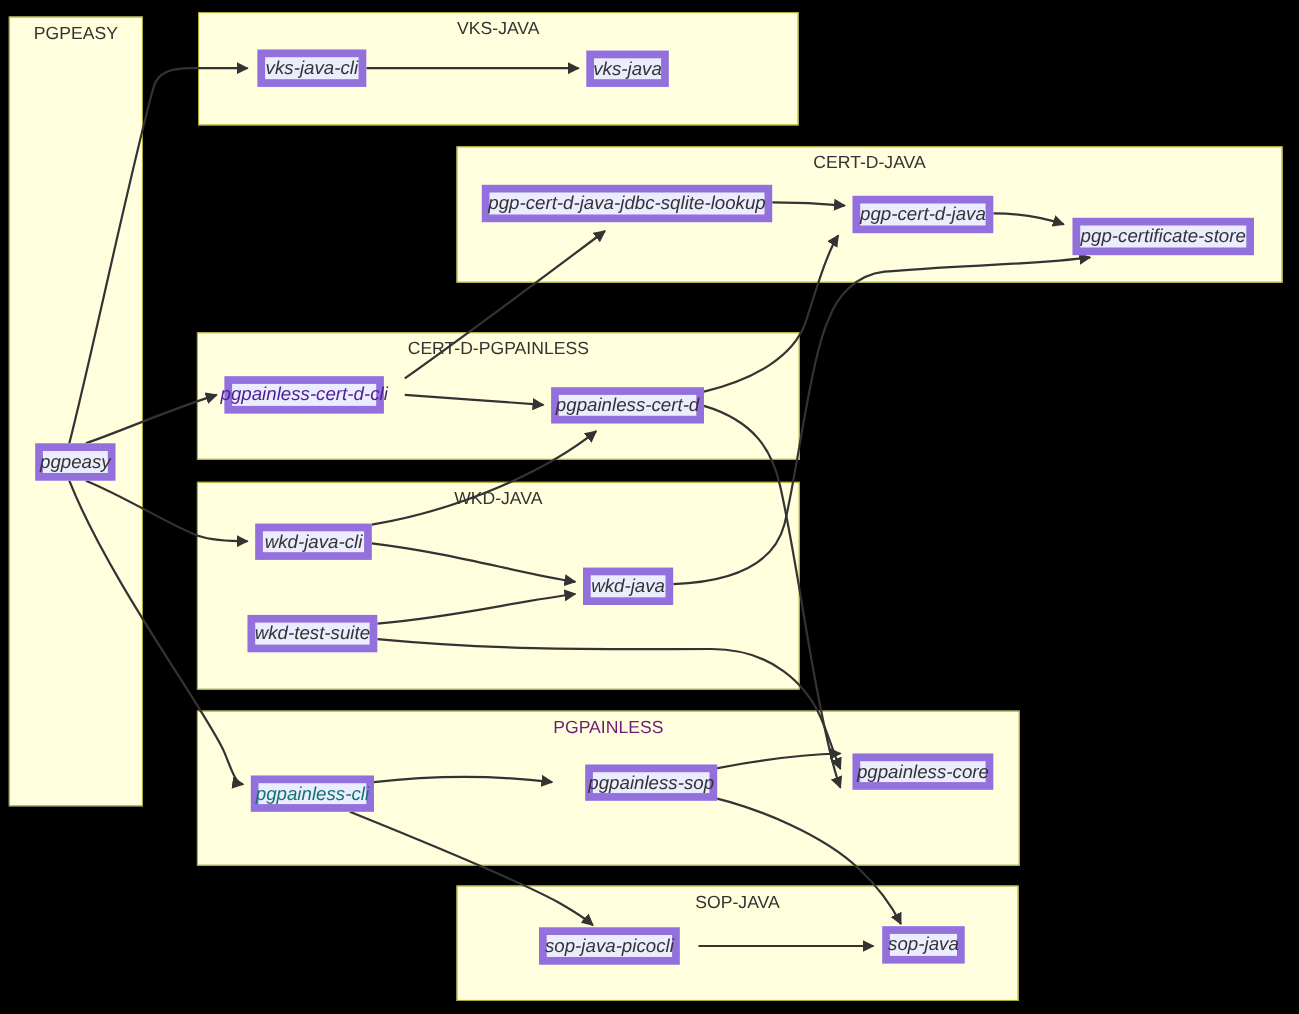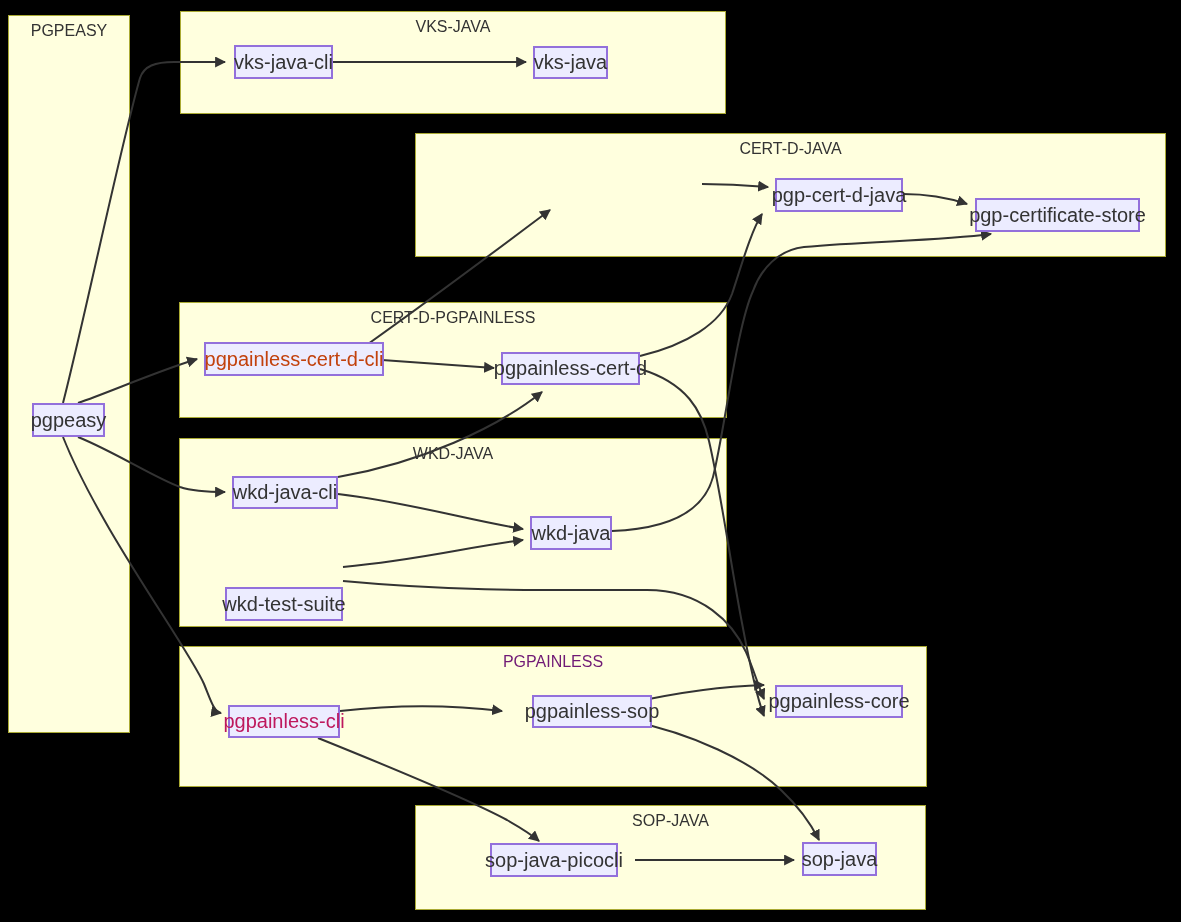--- a/index.html
+++ b/index.html
@@ -41,29 +41,30 @@
     pointer-events: none;
   }
   .edge-path {
     fill: none;
     stroke: #333333;
     stroke-width: 2px;
   }
   .node {
     position: absolute;
     box-sizing: border-box;
-    border: 2px solid #b91c1c;
+    border: 7px solid #b91c1c;
     background: #ececff;
     color: #333333;
-    font-size: 20px;
+    font-size: 17px;
     display: flex;
     align-items: center;
     justify-content: center;
     white-space: nowrap;
     z-index: 3;
+    font-style: italic;
   }
 </style>
 </head>
 <body>
 
 <div id="stage" style="background: rgb(0, 0, 0);">
     <div class="cluster" style="left: 8px; top: 15px; width: 122px; height: 718px; background: rgb(255, 255, 222); border-color: rgb(170, 170, 51);">
       <span class="cluster-title" style="color: rgb(51, 51, 51);">PGPEASY</span>
     </div>
     <div class="cluster" style="left: 180px; top: 11px; width: 546px; height: 103px; background: rgb(255, 255, 222); border-color: rgb(170, 170, 51);">
@@ -108,25 +109,26 @@
       <path class="edge-path" d="M612,531 C664,529 703,514 713,477 C724,434 737,325 753,291 C761,269 778,250 804,247 C868,241 938,241 991,234" stroke="#333333" marker-end="url(#arrowhead)"></path>
       <path class="edge-path" d="M340,711 C402,704 452,705 502,711" stroke="#333333" marker-end="url(#arrowhead)"></path>
       <path class="edge-path" d="M318,738 C385,765 470,800 507,820 C521,828 532,835 539,841" stroke="#333333" marker-end="url(#arrowhead)"></path>
       <path class="edge-path" d="M630,703 C680,692 727,686 764,685" stroke="#333333" marker-end="url(#arrowhead)"></path>
       <path class="edge-path" d="M630,721 C692,733 752,762 781,790 C798,806 811,824 819,840" stroke="#333333" marker-end="url(#arrowhead)"></path>
       <path class="edge-path" d="M635,860 L794,860" stroke="#333333" marker-end="url(#arrowhead)"></path>
     </svg>
     <div class="node" style="left: 32px; top: 403px; width: 73px; height: 34px; background: rgb(236, 236, 255); border-color: rgb(147, 112, 219); color: rgb(51, 51, 51);">pgpeasy</div>
     <div class="node" style="left: 234px; top: 45px; width: 99px; height: 34px; background: rgb(236, 236, 255); border-color: rgb(147, 112, 219); color: rgb(51, 51, 51);">vks-java-cli</div>
     <div class="node" style="left: 533px; top: 46px; width: 75px; height: 33px; background: rgb(236, 236, 255); border-color: rgb(147, 112, 219); color: rgb(51, 51, 51);">vks-java</div>
+    <div class="node" style="left: 438px; top: 168px; width: 264px; height: 34px; background: rgb(236, 236, 255); border-color: rgb(147, 112, 219); color: rgb(51, 51, 51);">pgp-cert-d-java-jdbc-sqlite-lookup</div>
     <div class="node" style="left: 775px; top: 178px; width: 128px; height: 34px; background: rgb(236, 236, 255); border-color: rgb(147, 112, 219); color: rgb(51, 51, 51);">pgp-cert-d-java</div>
     <div class="node" style="left: 975px; top: 198px; width: 165px; height: 34px; background: rgb(236, 236, 255); border-color: rgb(147, 112, 219); color: rgb(51, 51, 51);">pgp-certificate-store</div>
-    <div class="node" style="left: 204px; top: 342px; width: 180px; height: 34px; background: rgb(236, 236, 255); border-color: rgb(147, 112, 219); color: #c2410c;">pgpainless-cert-d-cli</div>
+    <div class="node" style="left: 204px; top: 342px; width: 145px; height: 34px; background: rgb(236, 236, 255); border-color: rgb(147, 112, 219); color: #4c1d95;">pgpainless-cert-d-cli</div>
     <div class="node" style="left: 501px; top: 352px; width: 139px; height: 33px; background: rgb(236, 236, 255); border-color: rgb(147, 112, 219); color: rgb(51, 51, 51);">pgpainless-cert-d</div>
     <div class="node" style="left: 232px; top: 476px; width: 106px; height: 33px; background: rgb(236, 236, 255); border-color: rgb(147, 112, 219); color: rgb(51, 51, 51);">wkd-java-cli</div>
     <div class="node" style="left: 530px; top: 516px; width: 82px; height: 34px; background: rgb(236, 236, 255); border-color: rgb(147, 112, 219); color: rgb(51, 51, 51);">wkd-java</div>
-    <div class="node" style="left: 225px; top: 559px; width: 118px; height: 34px; background: rgb(236, 236, 255); border-color: rgb(147, 112, 219); color: rgb(51, 51, 51); margin-top: 28px;">wkd-test-suite</div>
-    <div class="node" style="left: 228px; top: 705px; width: 112px; height: 33px; background: rgb(236, 236, 255); border-color: rgb(147, 112, 219); color: #be185d;">pgpainless-cli</div>
+    <div class="node" style="left: 225px; top: 559px; width: 118px; height: 34px; background: rgb(236, 236, 255); border-color: rgb(147, 112, 219); color: rgb(51, 51, 51);">wkd-test-suite</div>
+    <div class="node" style="left: 228px; top: 705px; width: 112px; height: 33px; background: rgb(236, 236, 255); border-color: rgb(147, 112, 219); color: #0f766e;">pgpainless-cli</div>
     <div class="node" style="left: 532px; top: 695px; width: 120px; height: 33px; background: rgb(236, 236, 255); border-color: rgb(147, 112, 219); color: rgb(51, 51, 51);">pgpainless-sop</div>
     <div class="node" style="left: 775px; top: 685px; width: 128px; height: 33px; background: rgb(236, 236, 255); border-color: rgb(147, 112, 219); color: rgb(51, 51, 51);">pgpainless-core</div>
     <div class="node" style="left: 490px; top: 843px; width: 128px; height: 34px; background: rgb(236, 236, 255); border-color: rgb(147, 112, 219); color: rgb(51, 51, 51);">sop-java-picocli</div>
     <div class="node" style="left: 802px; top: 842px; width: 75px; height: 34px; background: rgb(236, 236, 255); border-color: rgb(147, 112, 219); color: rgb(51, 51, 51);">sop-java</div>
   </div>
 
 </body></html>

